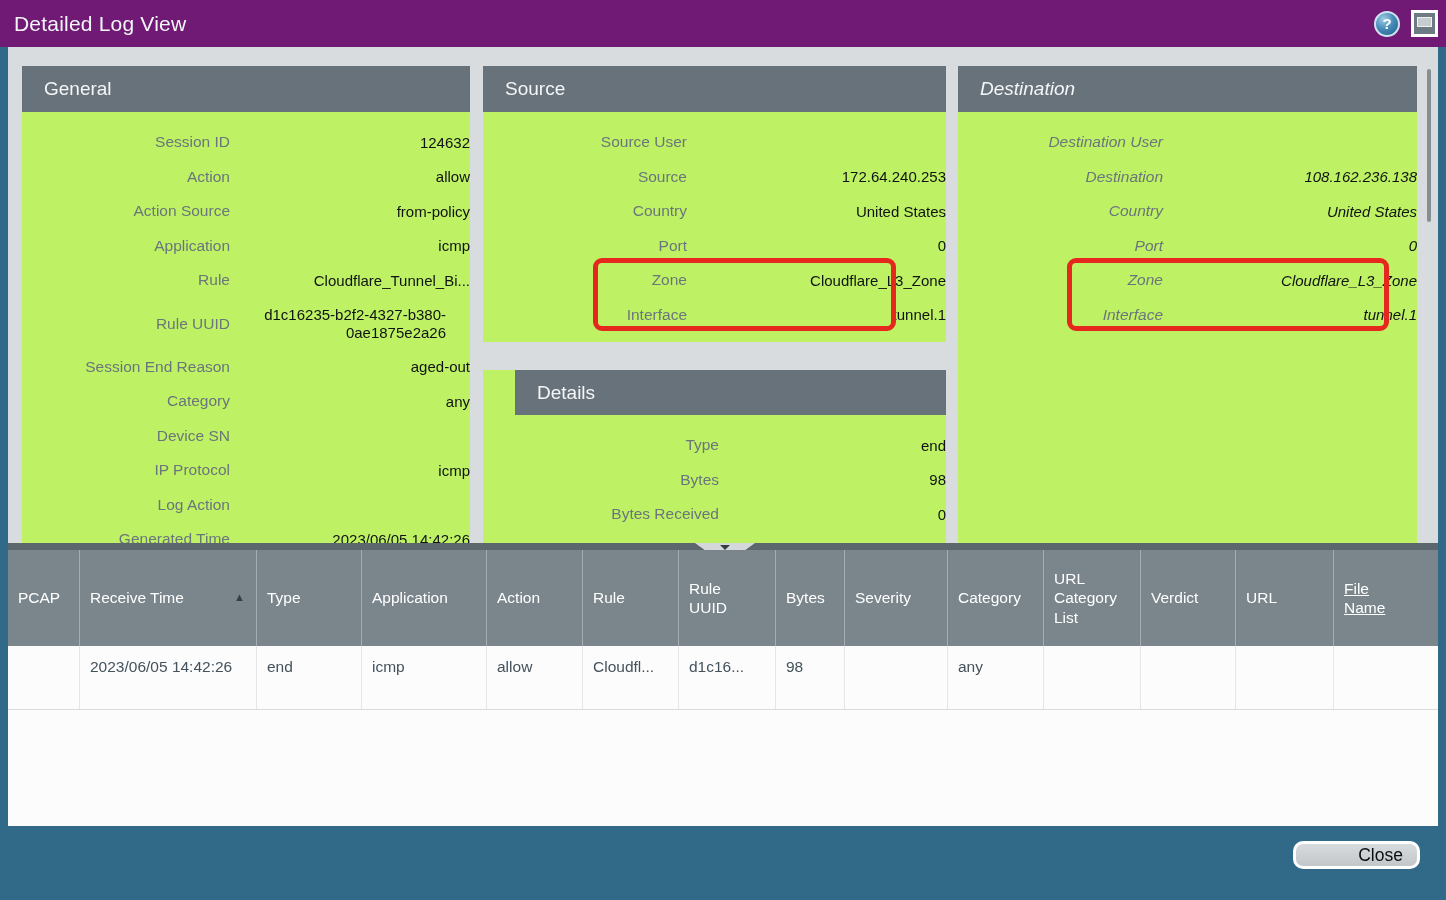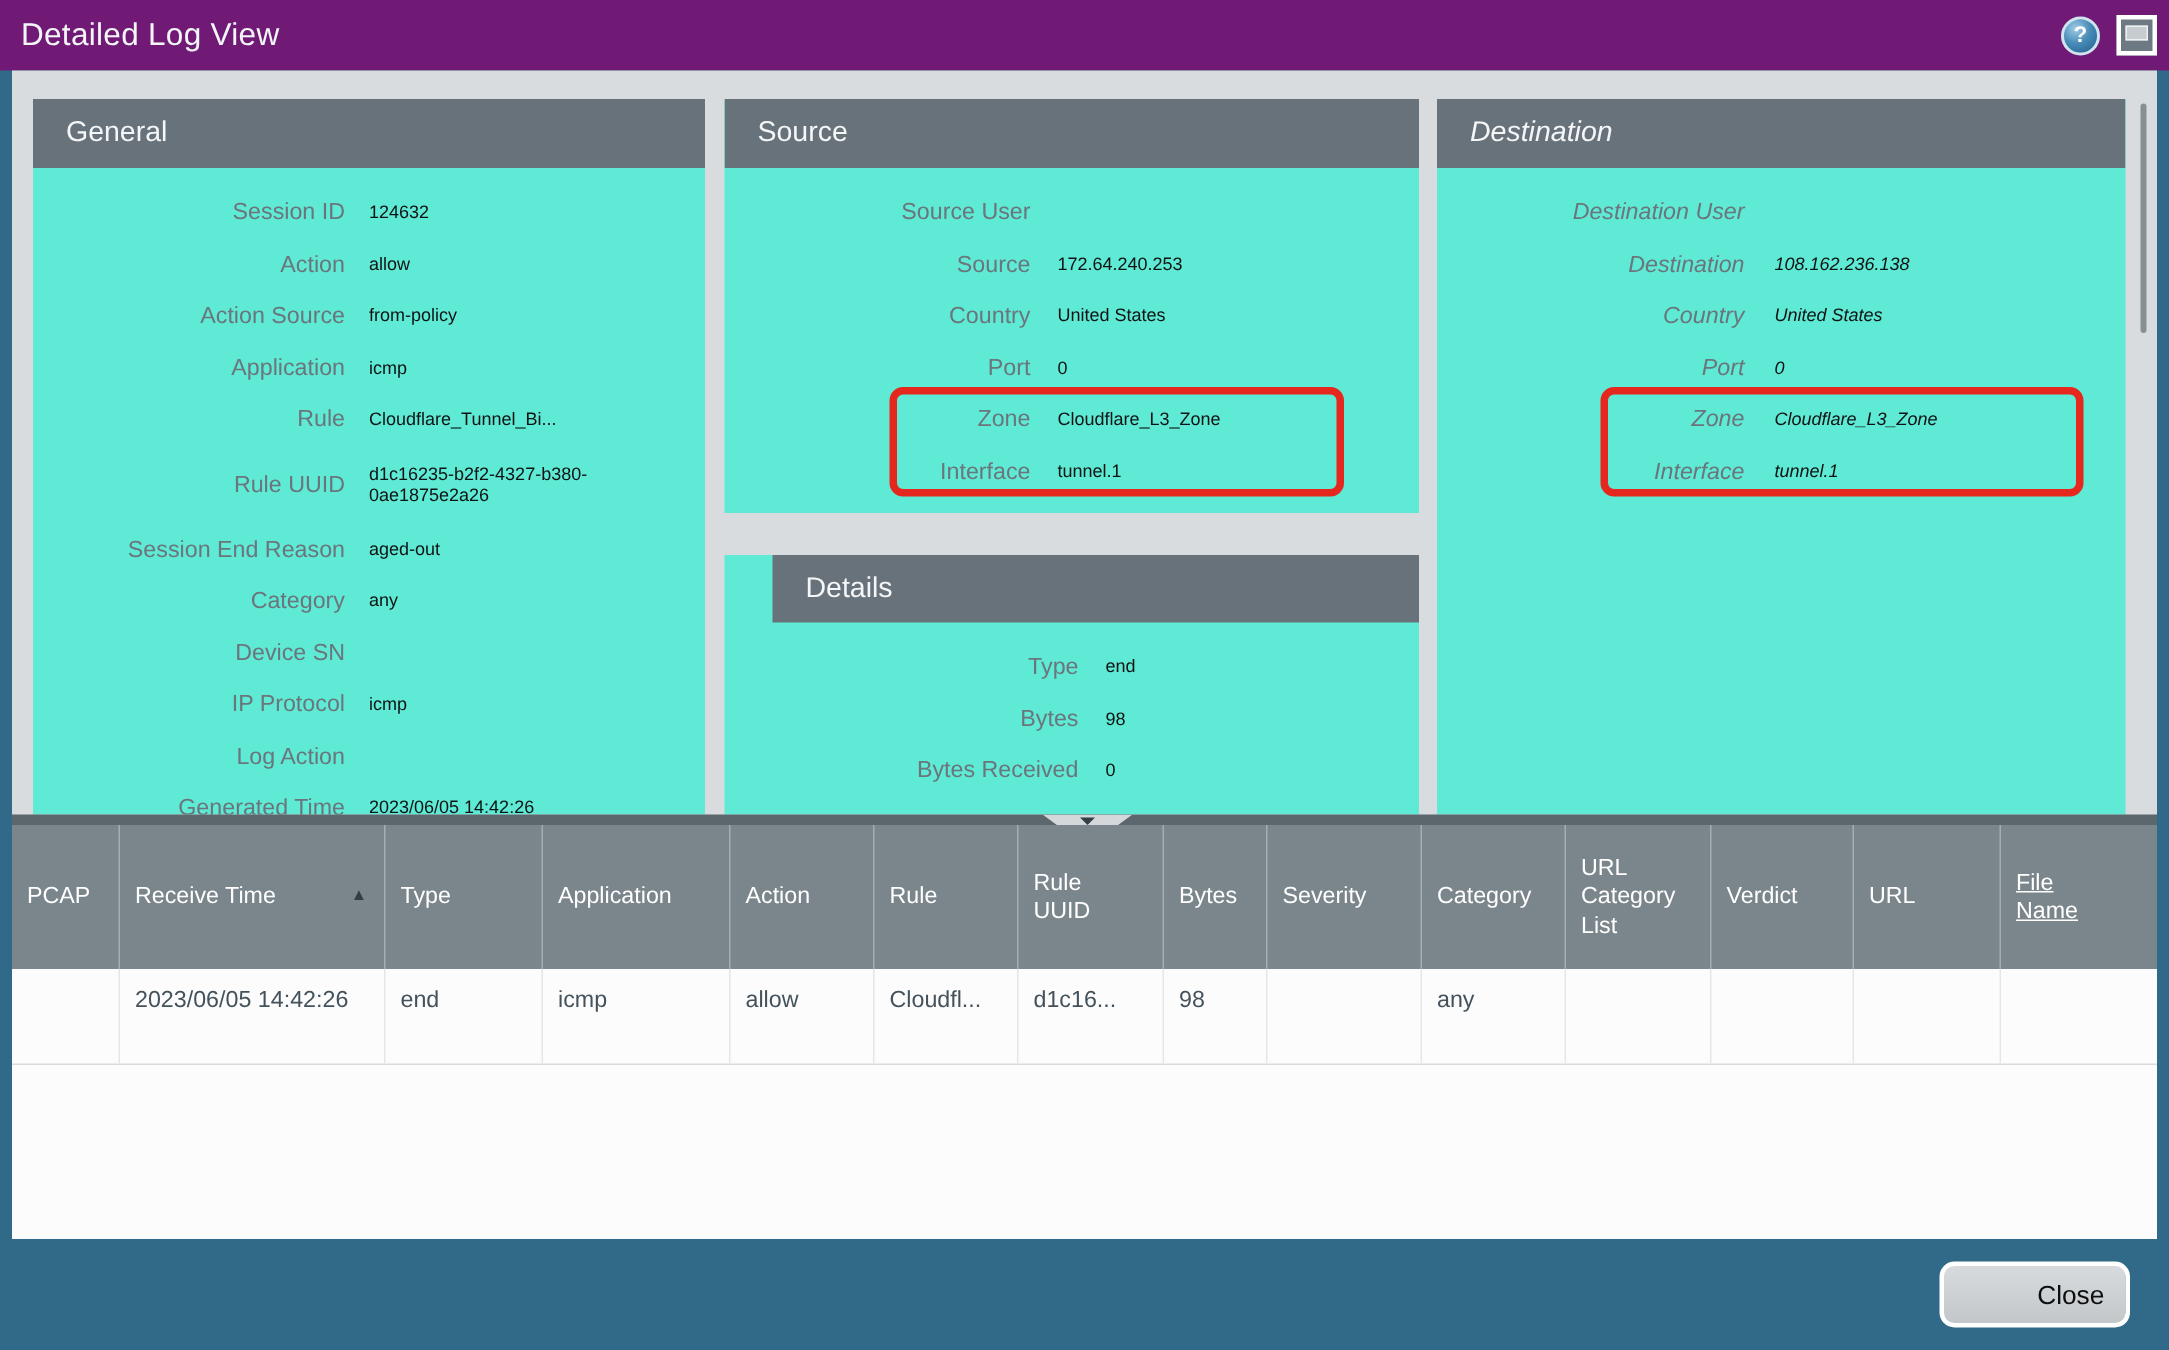--- a/index.html
+++ b/index.html
@@ -32,30 +32,30 @@
     display:flex; align-items:center; justify-content:center; cursor:pointer;
   }
   .window-icon .inner { width:15px; height:10px; background:#c7ccd0; border:1px solid #eef1f2; margin-top:-3px; }
 
   
   .content {
     position:absolute; left:8px; top:47px; width:1430px; height:779px;
     background:#d9dcde;
   }
 
-  .panel { position:absolute; background:#5eead4; overflow:hidden; }
+  .panel { position:absolute; background:#bef264; overflow:hidden; }
   .panel-header {
     height:46px; background:#68727a; color:#f4f6f7;
     display:flex; align-items:center; padding-left:22px;
     font-size:19px; font-weight:400;
   }
   .panel-body { padding-top:13px; }
   .prow { display:grid; align-items:center; min-height:34.5px; }
   .prow .plabel { color:#6b757c; font-size:15.5px; text-align:right; }
-  .prow .pvalue { color:#101314; font-size:12px; line-height:1.15; }
+  .prow .pvalue { color:#101314; font-size:15px; line-height:1.15;text-align:right; }
 
   .panel-general { left:14px; top:19px; width:448px; height:477px; }
   .panel-general .prow { grid-template-columns:208px 1fr; column-gap:16px; }
   .panel-general .row-uuid { min-height:52px; }
   .panel-general .row-uuid .pvalue { max-width:200px; }
 
   .panel-source { left:475px; top:19px; width:463px; height:276px; }
   .panel-source .prow, .panel-details .prow { grid-template-columns:204px 1fr; column-gap:18px; }
 
   .panel-details { left:475px; top:323px; width:463px; height:173px;padding-left:32px; }
@@ -110,21 +110,21 @@
   .td:last-child { border-right:none; }
 
   .c0{width:72px;} .c1{width:177px;gap:42px;} .c2{width:105px;} .c3{width:125px;}
   .c4{width:96px;} .c5{width:96px;} .c6{width:97px;} .c7{width:69px;}
   .c8{width:103px;} .c9{width:96px;} .c10{width:97px;} .c11{width:95px;}
   .c12{width:98px;} .c13{width:104px;}
 
   
   .footer { position:absolute; left:0; top:826px; width:1446px; height:74px; background:#316a89; }
   .close-button {
-    position:absolute; right:26px; top:15px; width:127px; height:44px;
+    position:absolute; right:26px; top:15px; width:127px; height:28px;
     background:linear-gradient(#d8dbdd, #c3c7ca);
     border:3px solid #ffffff; border-radius:10px;
     font-family:"Liberation Sans", sans-serif;
     font-size:17.5px; color:#0c0e0f; cursor:pointer;padding-left:48px;
   }
 </style>
 </head>
 <body>
 
 <div class="titlebar">

